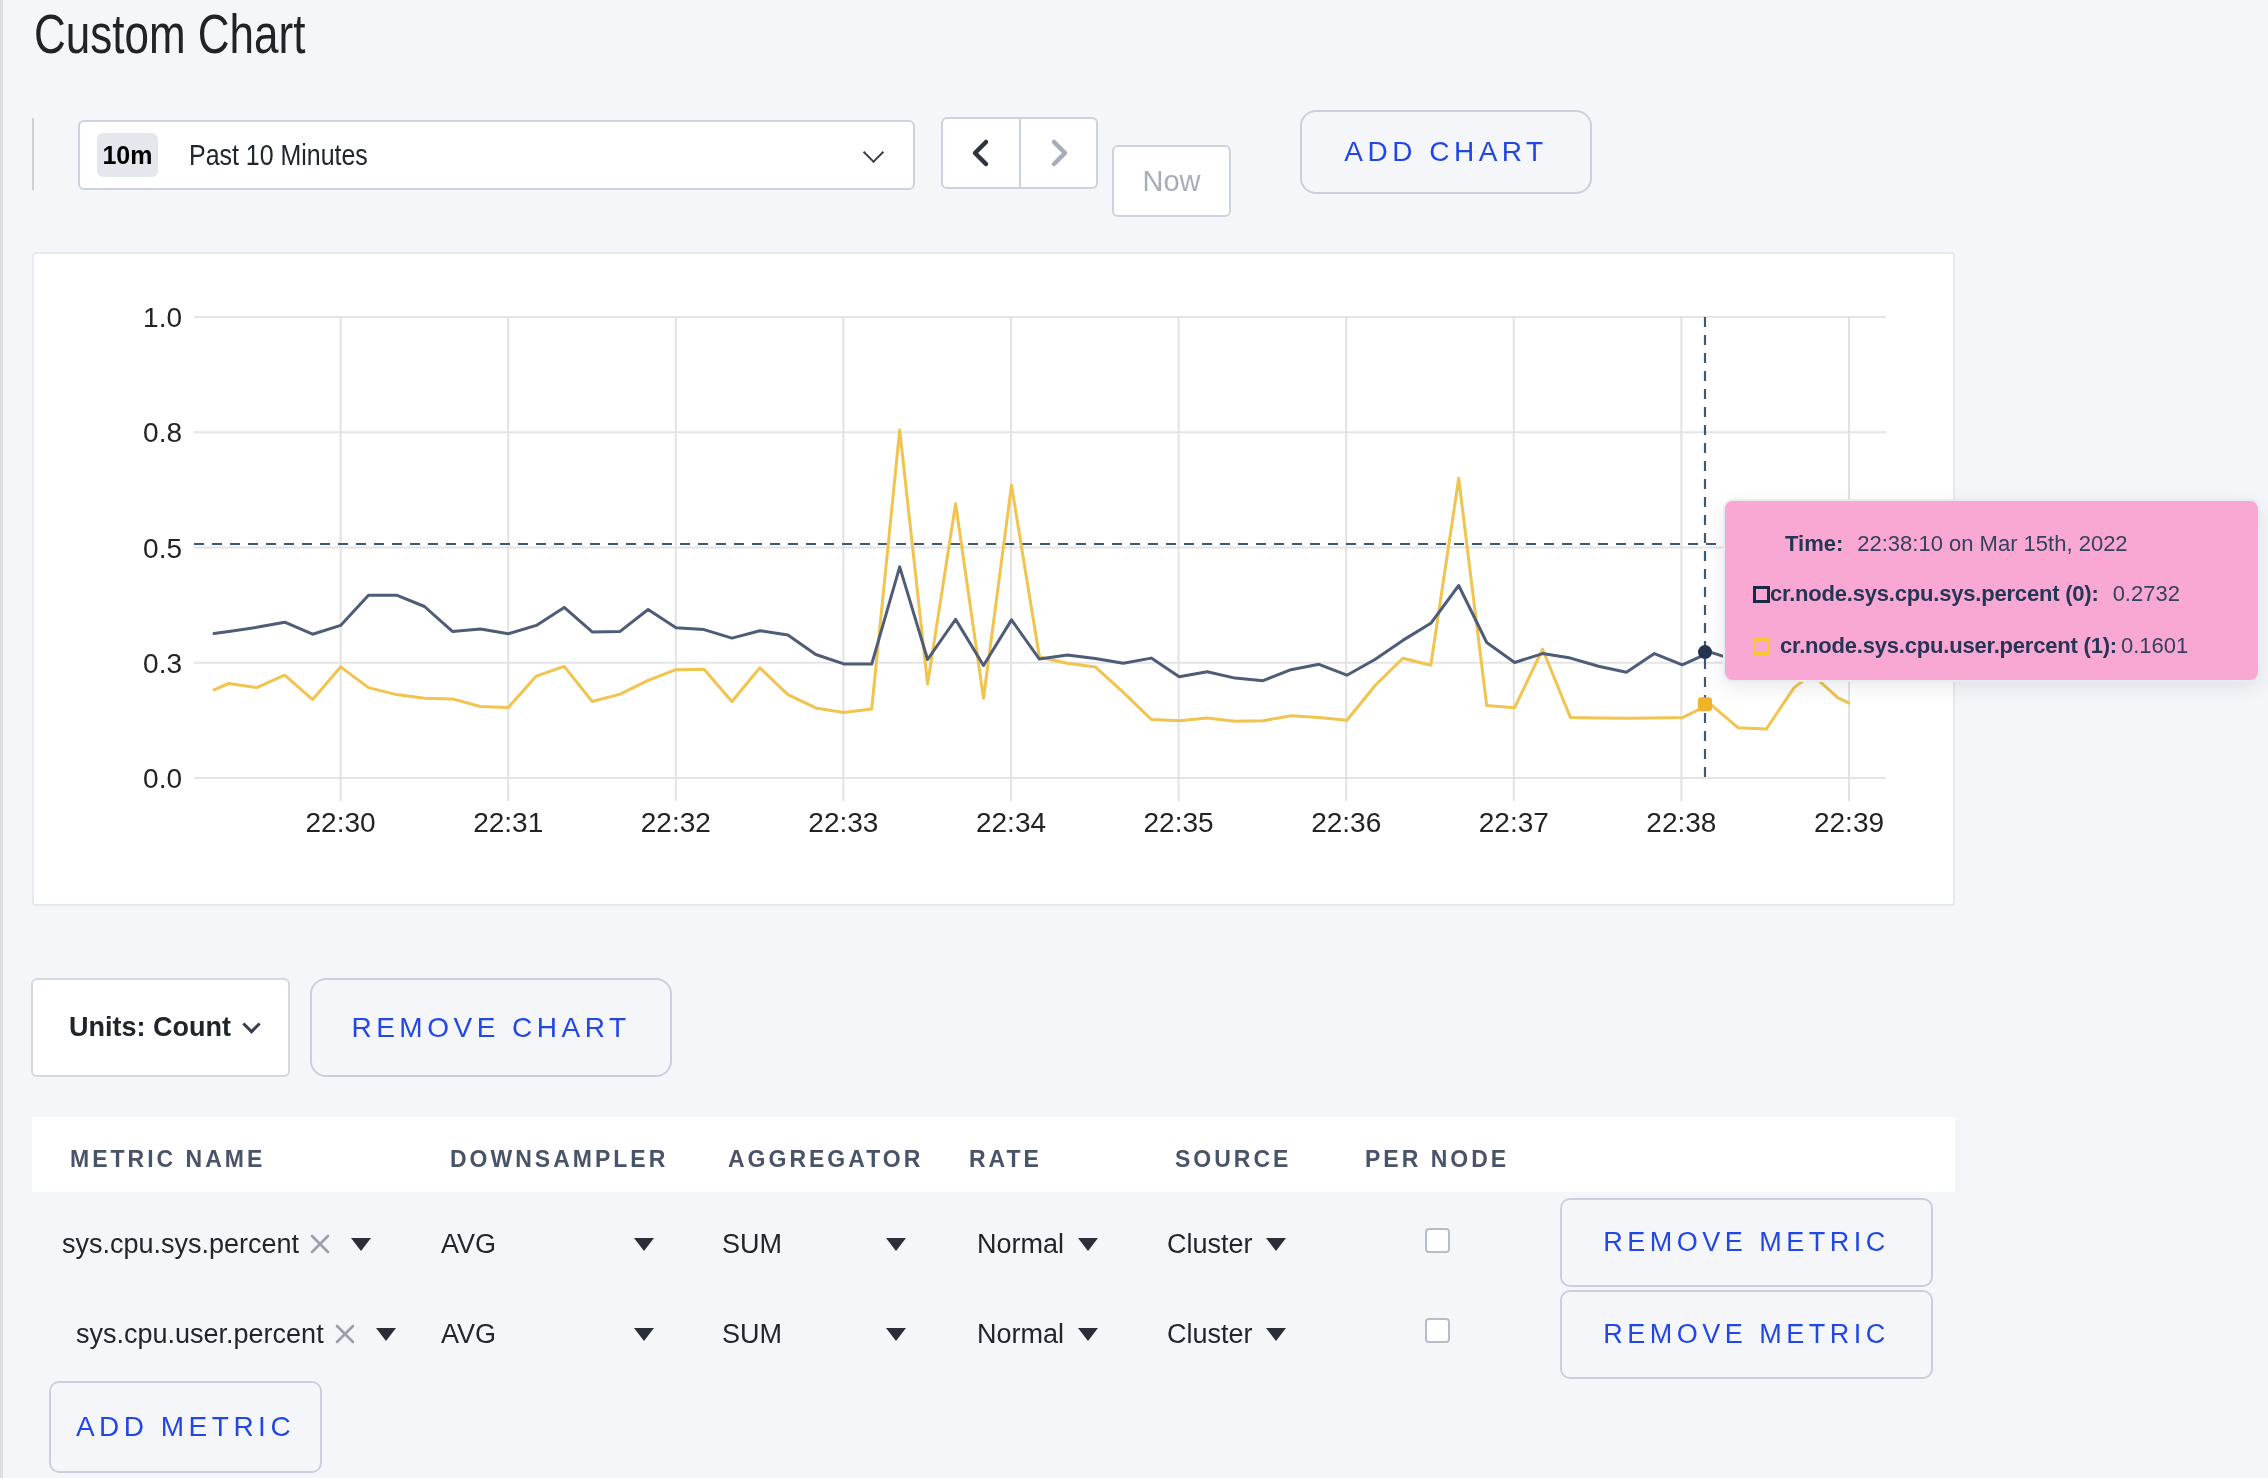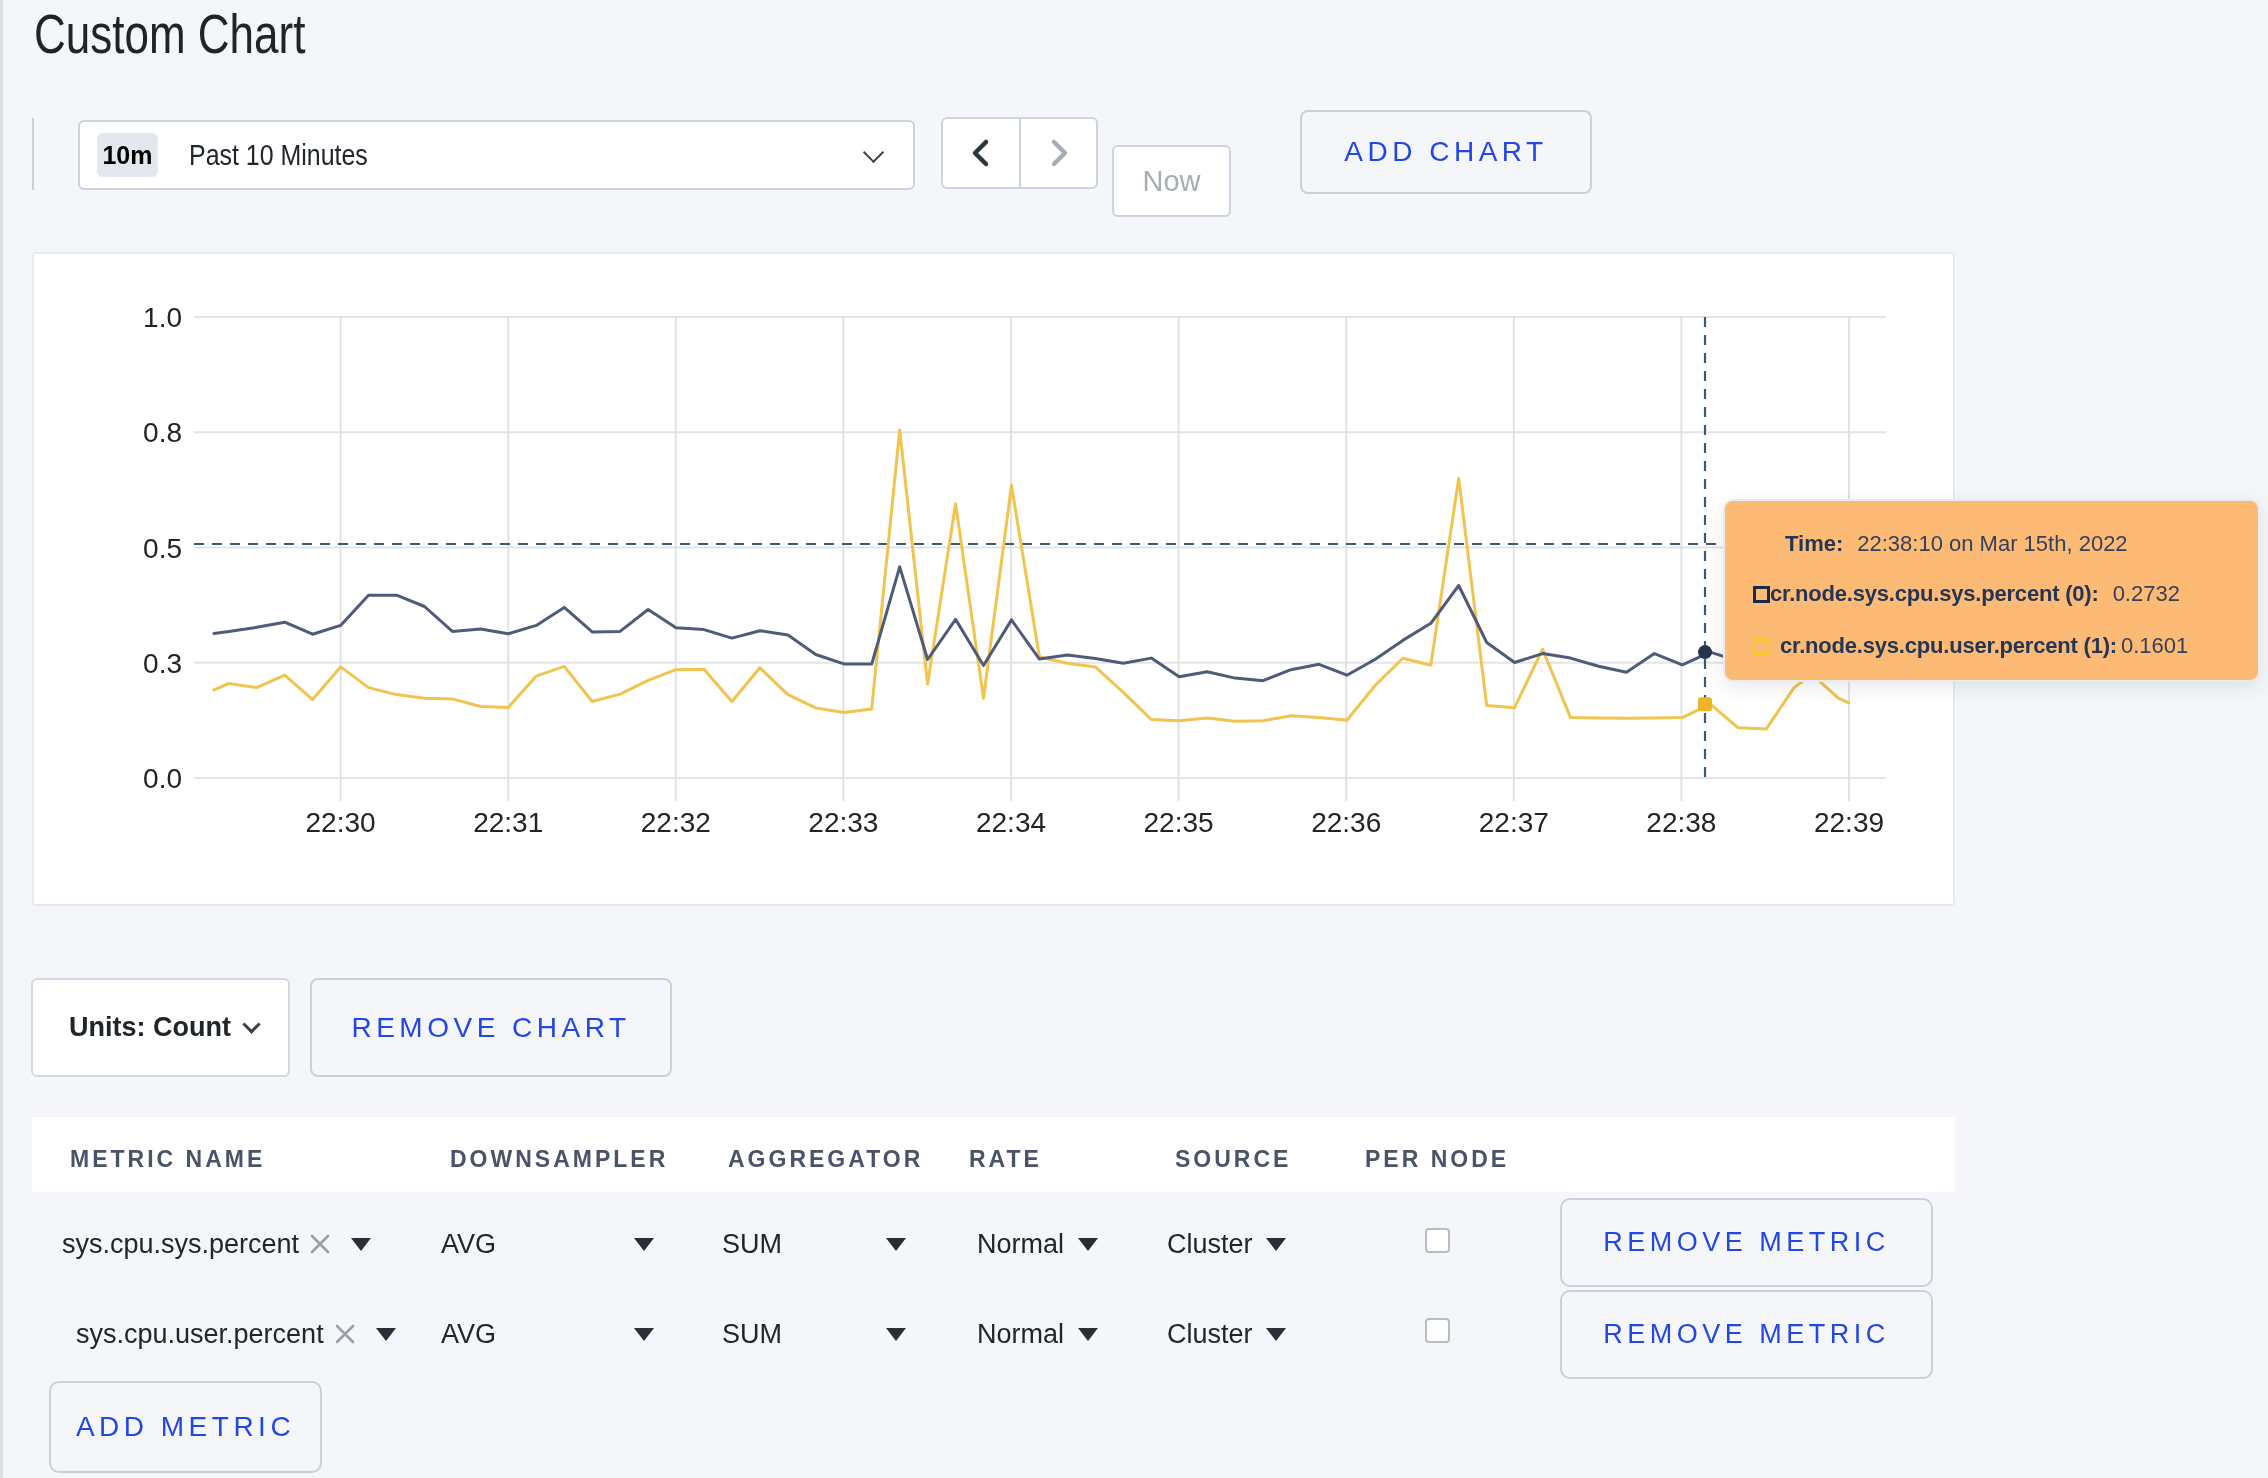--- a/index.html
+++ b/index.html
@@ -1,19 +1,19 @@
 <!DOCTYPE html>
 <html><head>
 <meta charset="utf-8">
 <style>
 * { margin:0; padding:0; box-sizing:border-box; }
 html,body { width:2268px; height:1478px; }
 body { font-family:"Liberation Sans", sans-serif; background:#f5f6fa; position:relative; overflow:hidden; }
 .abs { position:absolute; }
-.btn-blue { border:2px solid #c9d0dc; border-radius:8px; color:#2347e2; letter-spacing:4.5px;
+.btn-blue { border:2px solid #c9d0dc; border-radius:16px; color:#2347e2; letter-spacing:4.5px;
   display:flex; align-items:center; justify-content:center; font-size:28px; }
 .chev { width:15px; height:15px; border-right:2.6px solid #394049; border-bottom:2.6px solid #394049; transform:rotate(45deg); }
 .tri { width:0; height:0; border-left:10px solid transparent; border-right:10px solid transparent; border-top:13px solid #2a2e36; }
 .hdr { font-size:23px; letter-spacing:3px; color:#4a5469; font-weight:700; }
 .cell { font-size:27px; color:#22262c; }
 .rowflex { display:flex; align-items:center; }
 </style>
 </head>
 <body>
 <div class="abs" style="left:0;top:0;width:3px;height:1478px;background:#dcdee3"></div>
@@ -75,21 +75,21 @@
 <text x="1815.0" y="578" font-size="28" fill="#232323" text-anchor="middle" font-family="Liberation Sans, sans-serif">22:39</text>
 <line x1="1671" y1="63" x2="1671" y2="524" stroke="#3c5a73" stroke-width="2.2" stroke-dasharray="10 8"></line>
 <line x1="160" y1="290" x2="1852" y2="290" stroke="#3c5a73" stroke-width="2.2" stroke-dasharray="10 8"></line>
 <polyline points="180.0,435.9 194.8,429.5 222.7,433.6 250.7,421.2 278.6,445.6 306.6,412.9 334.5,433.6 362.5,440.6 390.5,444.2 418.4,444.9 446.4,452.5 474.3,453.5 502.3,422.1 530.2,412.4 558.2,447.5 586.1,440.1 614.1,426.3 642.0,415.7 670.0,415.2 697.9,447.5 725.9,413.8 753.9,440.6 781.8,453.9 809.8,458.5 837.7,454.9 865.7,175.9 893.6,430.0 921.6,249.7 949.5,444.2 977.5,231.3 1005.4,403.0 1033.4,409.3 1061.3,412.9 1089.3,438.3 1117.3,465.5 1145.2,466.7 1173.2,464.1 1201.1,467.3 1229.1,466.7 1257.0,461.8 1285.0,463.6 1312.9,466.3 1340.9,431.8 1368.8,404.2 1396.8,411.2 1424.7,224.3 1452.7,451.6 1480.6,453.7 1508.6,395.2 1536.5,463.6 1564.5,464.1 1592.4,464.3 1620.4,464.1 1648.3,463.6 1676.3,450.2 1704.2,473.8 1732.2,475.1 1760.1,433.6 1778.0,420.3 1804.0,443.8 1814.7,448.9" fill="none" stroke="#f1c34f" stroke-width="3" stroke-linejoin="round" stroke-linecap="round"></polyline>
 <polyline points="180.0,379.5 194.8,377.4 222.7,373.3 250.7,368.2 278.6,380.2 306.6,371.4 334.5,341.2 362.5,341.2 390.5,352.5 418.4,377.4 446.4,374.9 474.3,379.7 502.3,371.4 530.2,353.4 558.2,377.9 586.1,377.4 614.1,355.5 642.0,373.7 670.0,375.6 697.9,384.1 725.9,376.7 753.9,381.1 781.8,400.5 809.8,409.9 837.7,410.1 865.7,312.9 893.6,405.5 921.6,365.4 949.5,411.5 977.5,365.9 1005.4,405.1 1033.4,400.9 1061.3,404.6 1089.3,409.3 1117.3,404.1 1145.2,422.7 1173.2,417.8 1201.1,424.1 1229.1,426.7 1257.0,415.7 1285.0,410.3 1312.9,421.2 1340.9,405.5 1368.8,386.4 1396.8,369.3 1424.7,331.5 1452.7,388.5 1480.6,408.5 1508.6,399.6 1536.5,404.1 1564.5,412.2 1592.4,418.2 1620.4,399.6 1648.3,410.8 1676.3,398.1 1704.2,407.1 1732.2,405.1 1760.1,402.8 1788.1,405.1 1814.7,404.1" fill="none" stroke="#4e5c78" stroke-width="3" stroke-linejoin="round" stroke-linecap="round"></polyline>
 <circle cx="1671" cy="398.1" r="7" fill="#27344f"></circle>
 <rect x="1664" y="443.2" width="14" height="14" rx="3" fill="#f0b429"></rect>
 </svg>
 </div>
 
-<div class="abs" style="left:1723px;top:499px;width:537px;height:183px;background:#fdba74;border:2px solid #e8ebf0;border-radius:10px;box-shadow:0 6px 18px rgba(40,50,70,.10);font-size:22px;color:#33415e;">
+<div class="abs" style="left:1723px;top:499px;width:537px;height:183px;background:#f9a8d4;border:2px solid #e8ebf0;border-radius:10px;box-shadow:0 6px 18px rgba(40,50,70,.10);font-size:22px;color:#33415e;">
   <div class="rowflex" style="margin:30px 0 0 60px;">
       <span style="font-weight:700;color:#253555;">Time:</span>
       <span style="margin-left:14px;">22:38:10 on Mar 15th, 2022</span>
     </div>
   <div class="rowflex" style="margin:24px 0 0 28px;">
       <span style="width:17px;height:17px;border:3.5px solid #1b2949;"></span>
       <span style="font-weight:700;color:#253555;letter-spacing:-.2px;">cr.node.sys.cpu.sys.percent (0):</span>
       <span style="margin-left:14px;">0.2732</span>
     </div>
   <div class="rowflex" style="margin:26px 0 0 28px;">

